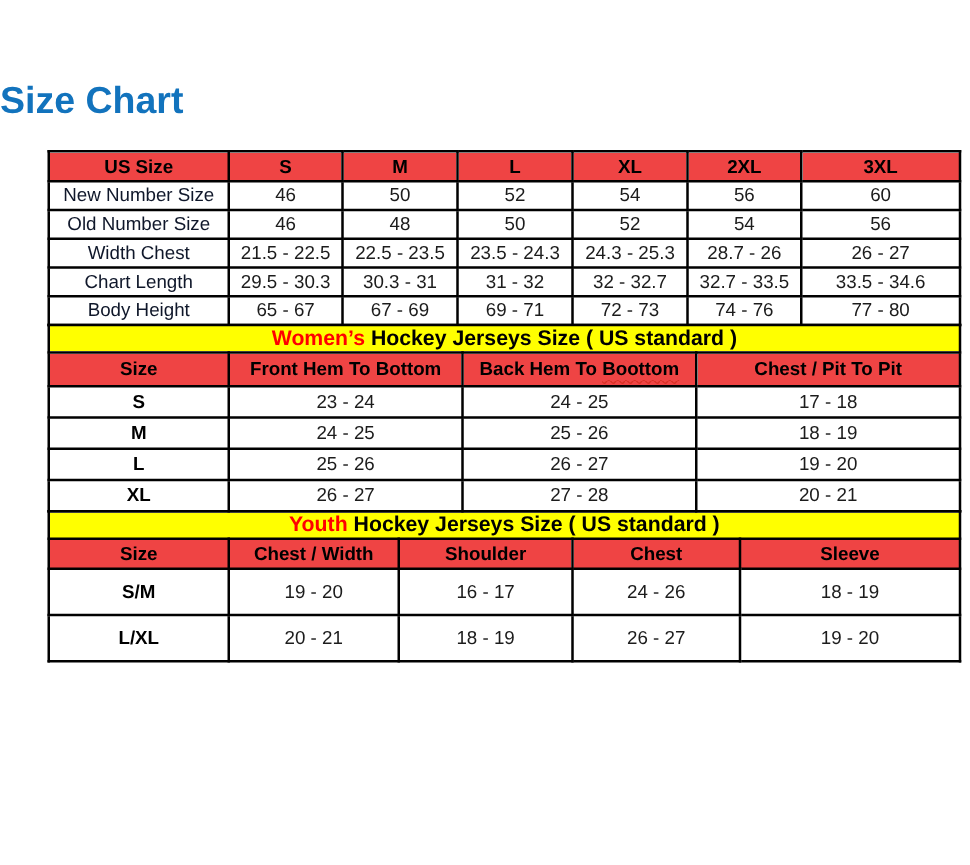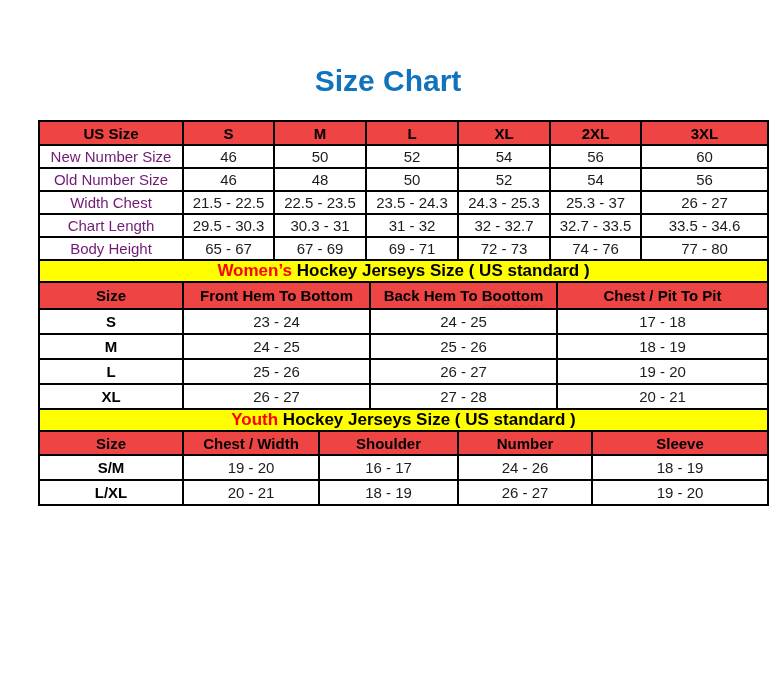--- a/index.html
+++ b/index.html
@@ -12,21 +12,20 @@
   body {
     width: 776px; height: 692px;
     background: #ffffff;
     font-family: "Liberation Sans", sans-serif;
     position: relative;
     overflow: hidden;
   }
   .page-title {
     position: absolute;
     top: 64px; left: 0; width: 776px;
-    text-align: center;
     font-size: 30px;
     font-weight: bold;
     color: var(--title-blue);
     letter-spacing: 0px;
   }
   .tables-wrap {
     position: absolute;
     left: 38px; top: 120px;
     width: 729px;
   }
@@ -58,22 +57,22 @@
     font-weight: bold;
     color: #000;
     background: #ef4444;
   }
   .mens tr.head th  { height: 24px; }
   .mens tr.data td  { height: 23px; }
   .womens tr.band td, .youth tr.band td { height: 16px; text-align: center; }
   .womens tr.head th { height: 27px; }
   .womens tr.data td { height: 25px; }
   .youth tr.head th  { height: 24px; }
-  .youth tr.data td  { height: 25px; }
-  td.lbl { font-weight: normal; color: #701a75; }
+  .youth tr.data td  { height: 37px; }
+  td.lbl { font-weight: normal; color: #0f172a; }
   td.lbl-bold { font-weight: bold; color: #000; }
   .sp-err {
     text-decoration: underline;
     text-decoration-style: wavy;
     text-decoration-color: #d93025;
     text-decoration-thickness: 1px;
     text-underline-offset: 3px;
   }
 </style>
 </head>
@@ -120,21 +119,21 @@
       <td>52</td>
       <td>54</td>
       <td>56</td>
     </tr>
     <tr class="data">
       <td class="lbl">Width Chest</td>
       <td>21.5 - 22.5</td>
       <td>22.5 - 23.5</td>
       <td>23.5 - 24.3</td>
       <td>24.3 - 25.3</td>
-      <td>25.3 - 37</td>
+      <td>28.7 - 26</td>
       <td>26 - 27</td>
     </tr>
     <tr class="data">
       <td class="lbl">Chart Length</td>
       <td>29.5 - 30.3</td>
       <td>30.3 - 31</td>
       <td>31 - 32</td>
       <td>32 - 32.7</td>
       <td>32.7 - 33.5</td>
       <td>33.5 - 34.6</td>
@@ -204,21 +203,21 @@
         <col style="width:176px">
     </colgroup>
     <tbody>
         <tr class="band">
       <td colspan="5"><span class="hl">Youth</span><span> Hockey Jerseys Size ( US standard )</span></td>
     </tr>
     <tr class="head">
       <th>Size</th>
       <th>Chest / Width</th>
       <th>Shoulder</th>
-      <th>Number</th>
+      <th>Chest</th>
       <th>Sleeve</th>
     </tr>
     <tr class="data">
       <td class="lbl-bold">S/M</td>
       <td>19 - 20</td>
       <td>16 - 17</td>
       <td>24 - 26</td>
       <td>18 - 19</td>
     </tr>
     <tr class="data">

